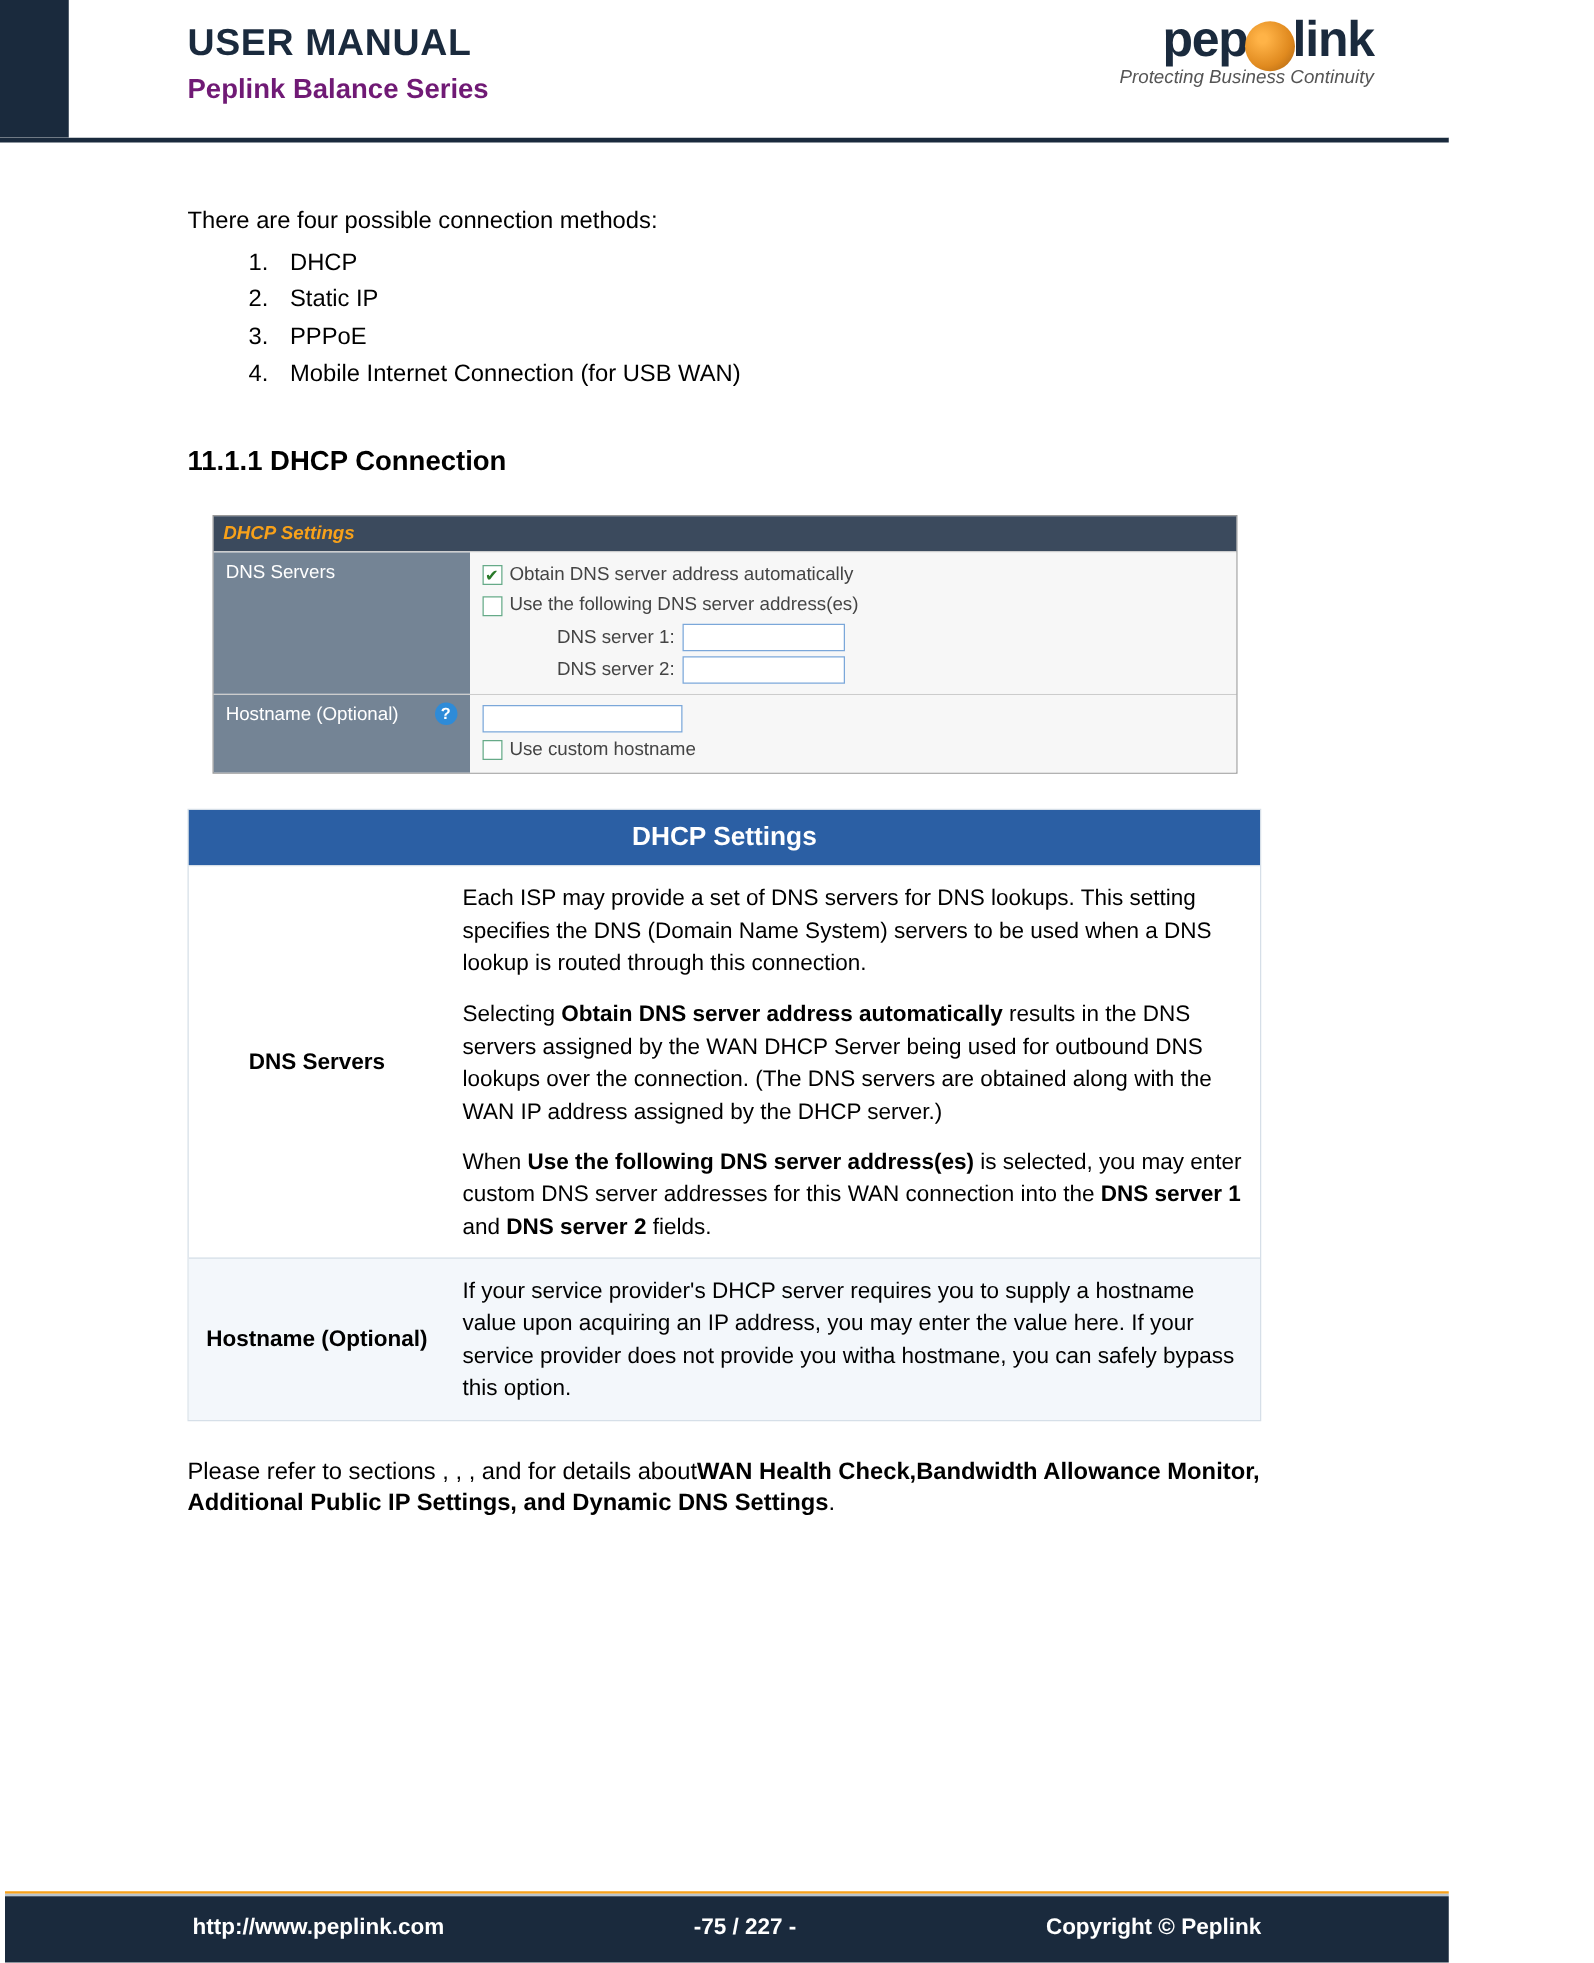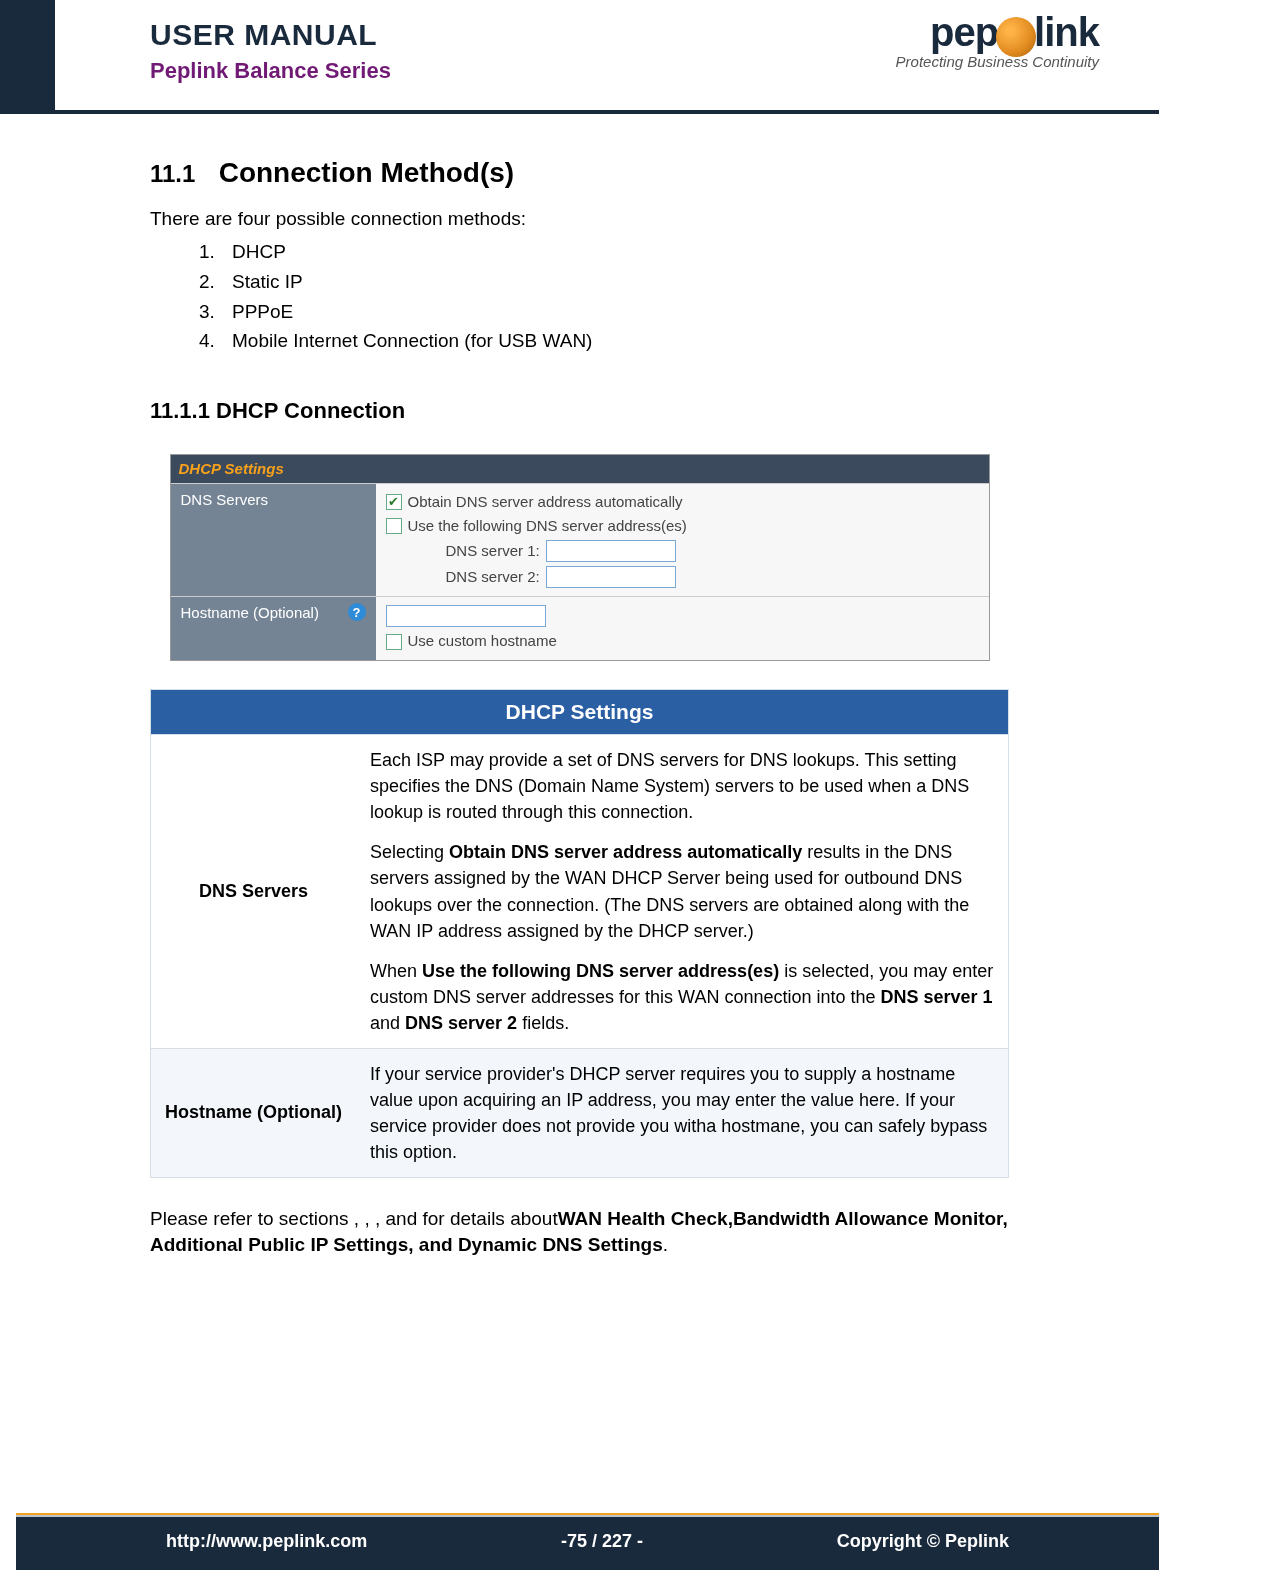--- a/index.html
+++ b/index.html
@@ -187,21 +187,21 @@
     flex: 1;
     padding: 12px 14px;
     line-height: 1.45;
   }
   .desc-body p { margin: 0 0 14px 0; }
   .desc-body p:last-child { margin-bottom: 0; }
   .refer { margin-top: 28px; font-size: 19px; }
   
   .footer-wrap {
     position: absolute;
-    bottom: 0; left: 16px; right: 0;
+    bottom: 0; left: 4px; right: 0;
   }
   .footer-band-top {
     height: 4px;
     background: linear-gradient(#f7a11a,#f7a11a);
     border-bottom: 2px solid #b8c4cf;
   }
   .footer {
     background: #1a2a3d;
     color: #fff;
     font-weight: bold;
@@ -228,24 +228,20 @@
         <span class="logo-dot"></span>
         <span>link</span>
       </span>
       <span class="logo-tag">Protecting Business Continuity</span>
     </div>
   </div>
   <div class="band-divider"></div>
 
   <div class="content">
 
-    <div class="sec-row">
-      <span class="sec-num">11.1</span>
-      <span class="sec-title">Connection Method(s)</span>
-    </div>
 
     <p class="intro">There are four possible connection methods:</p>
     <ol class="methods">
       <li>DHCP</li>
       <li>Static IP</li>
       <li>PPPoE</li>
       <li>Mobile Internet Connection (for USB WAN)</li>
     </ol>
 
     <div class="subhead">11.1.1 DHCP Connection</div>

